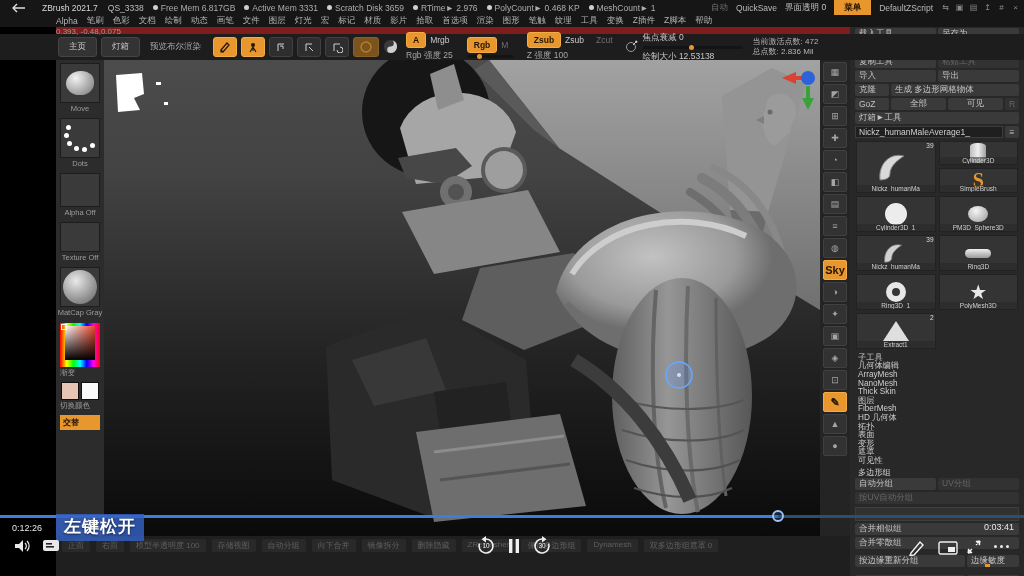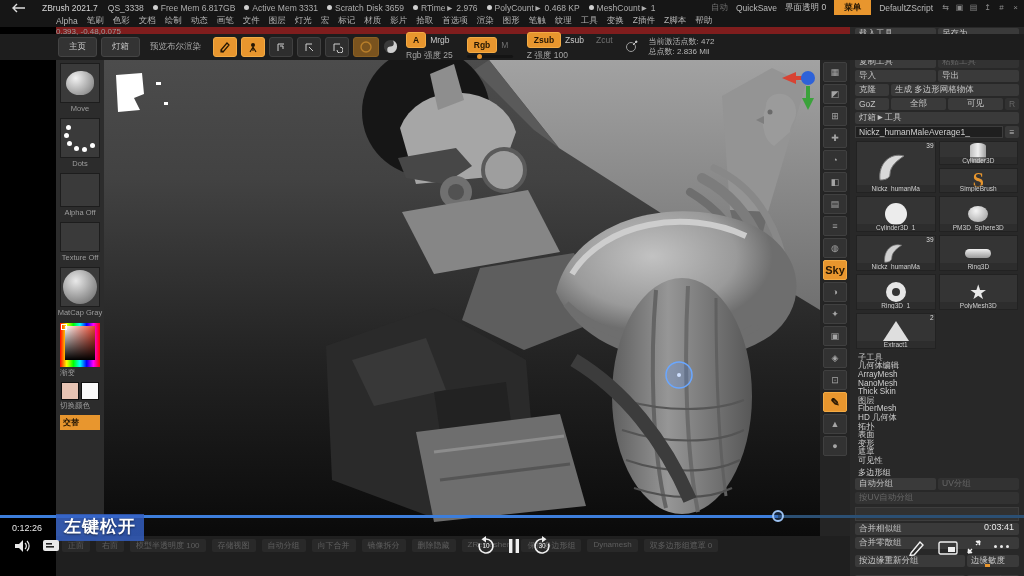--- a/index.html
+++ b/index.html
@@ -257,20 +257,27 @@
           <span class="grayed" style="margin-left:8px;">Zcut</span>
         </div>
         <span style="color:#a5a5a5;">Z 强度 100</span>
       </div>
     </div>
     <div class="grp" style="margin-left:12px;">
       <span><svg width="14" height="14" viewBox="0 0 14 14">
             <circle cx="6" cy="8" r="4.5" stroke="#9a9a9a" fill="none"></circle>
             <path d="M8 6 L12 2 M12 2 l-2 .5 M12 2 l-.5 2" stroke="#c9c9c9" stroke-width="1"></path>
           </svg></span>
+      <div class="slidercol">
+        <span>焦点衰减 0</span>
+        <div class="minislider" style="width:100px;">
+            <i style="left:46px;"></i>
+          </div>
+        <span>绘制大小 12.53138</span>
+      </div>
     </div>
     <div class="ptcounts" style="margin-left:10px;">
       <div>当前激活点数: 472</div>
       <div>总点数: 2.836 Mil</div>
     </div>
   </div>
 
   <div class="abs left-tray">
     <div class="tray-thumb">
         <div class="blob"></div>

